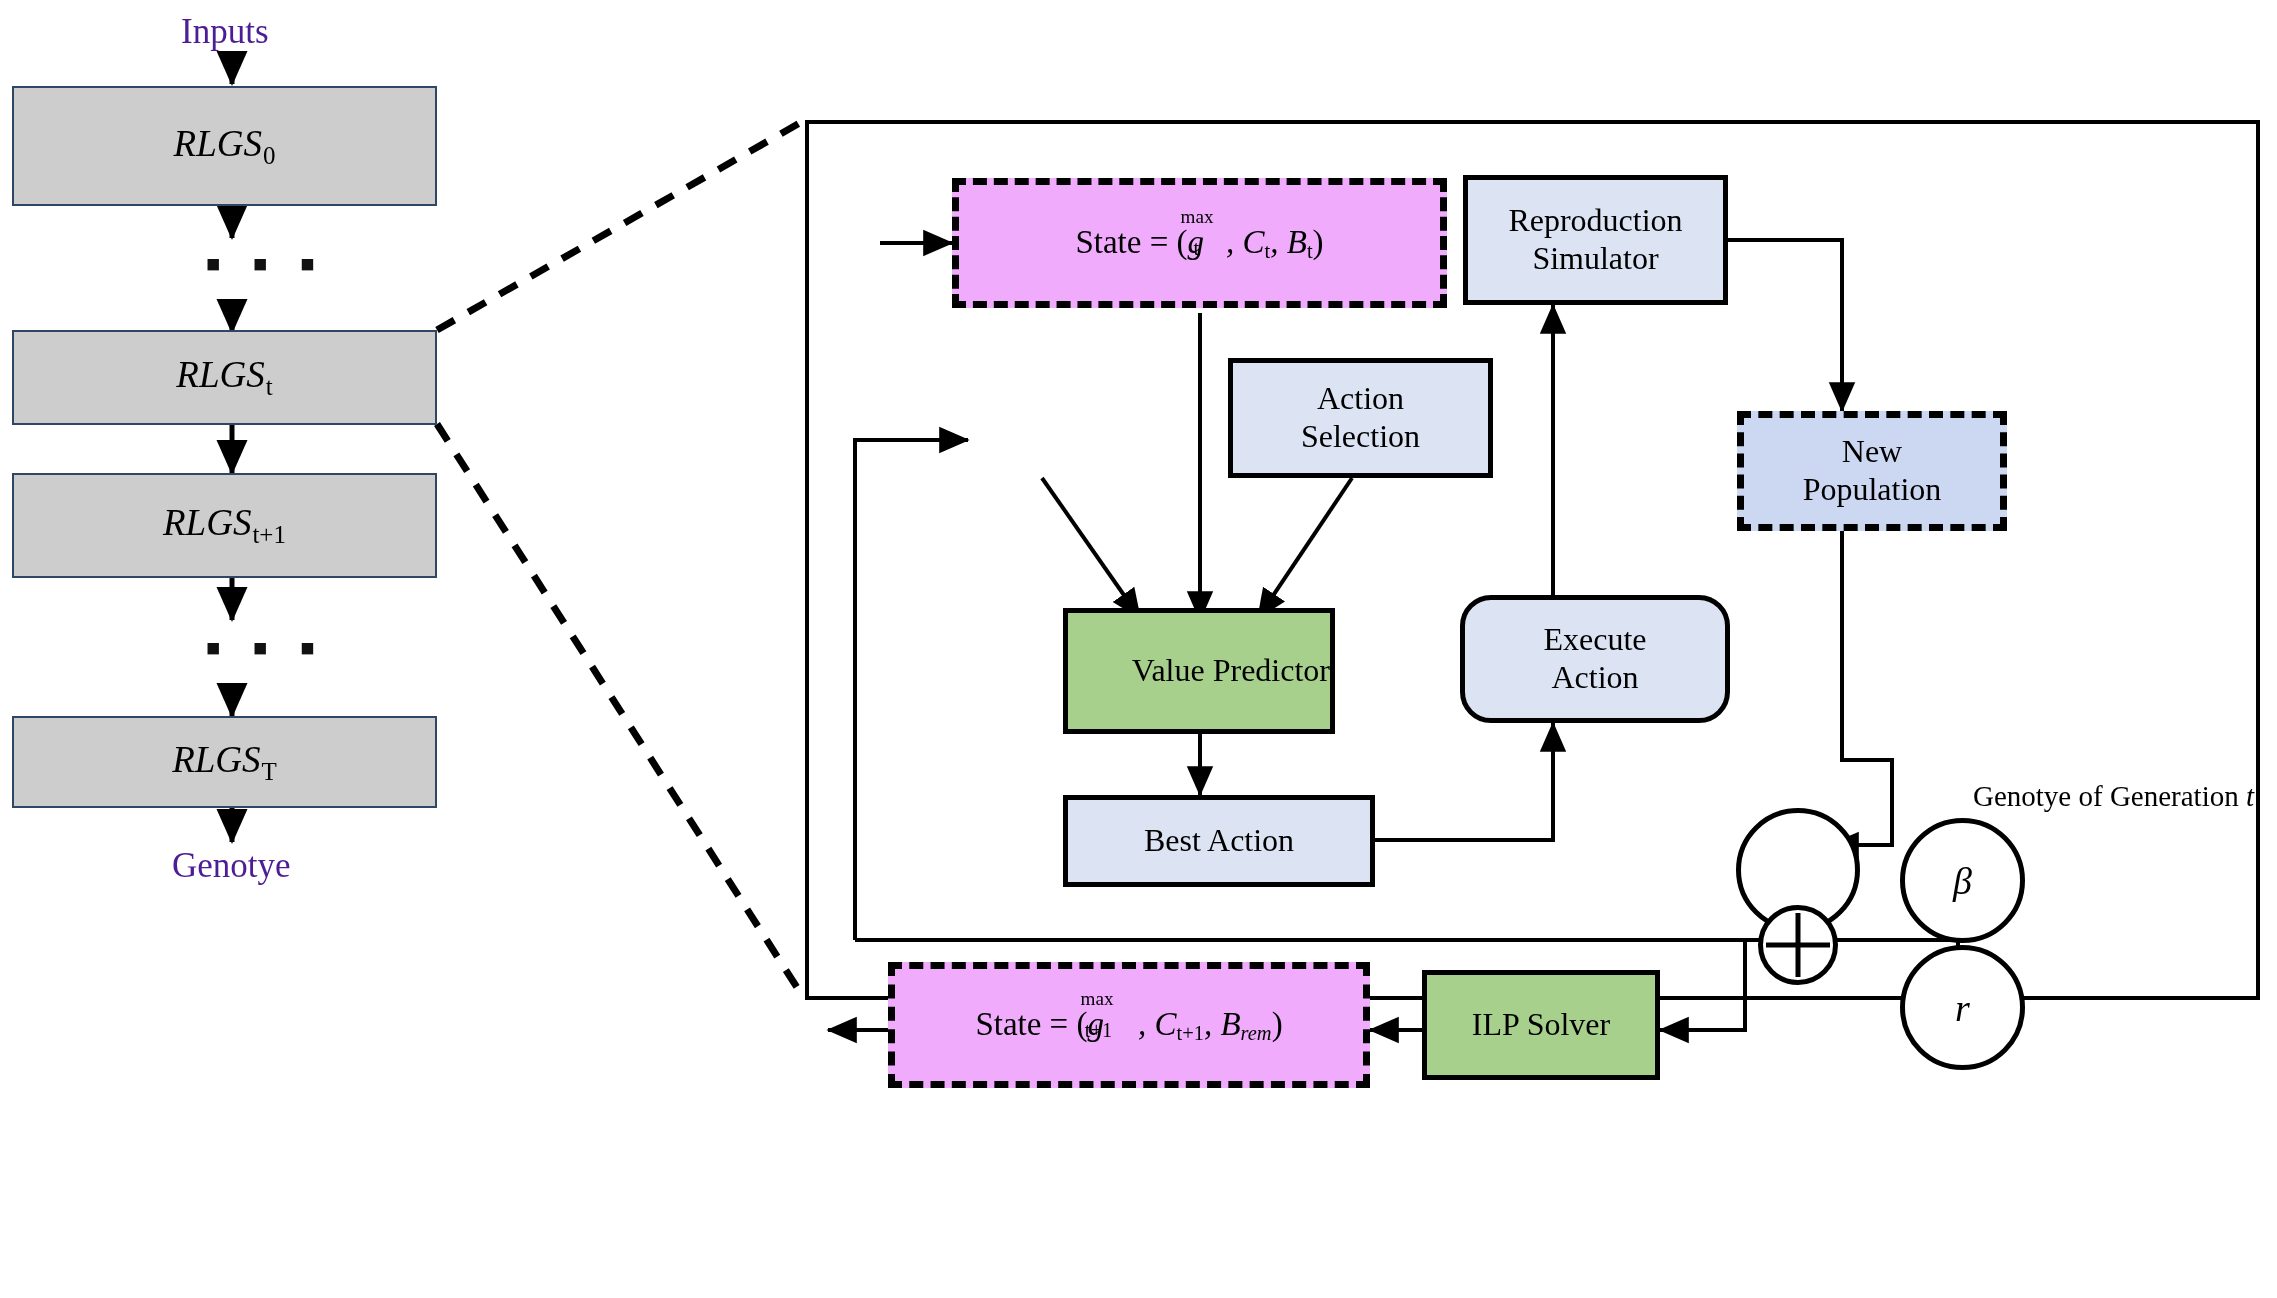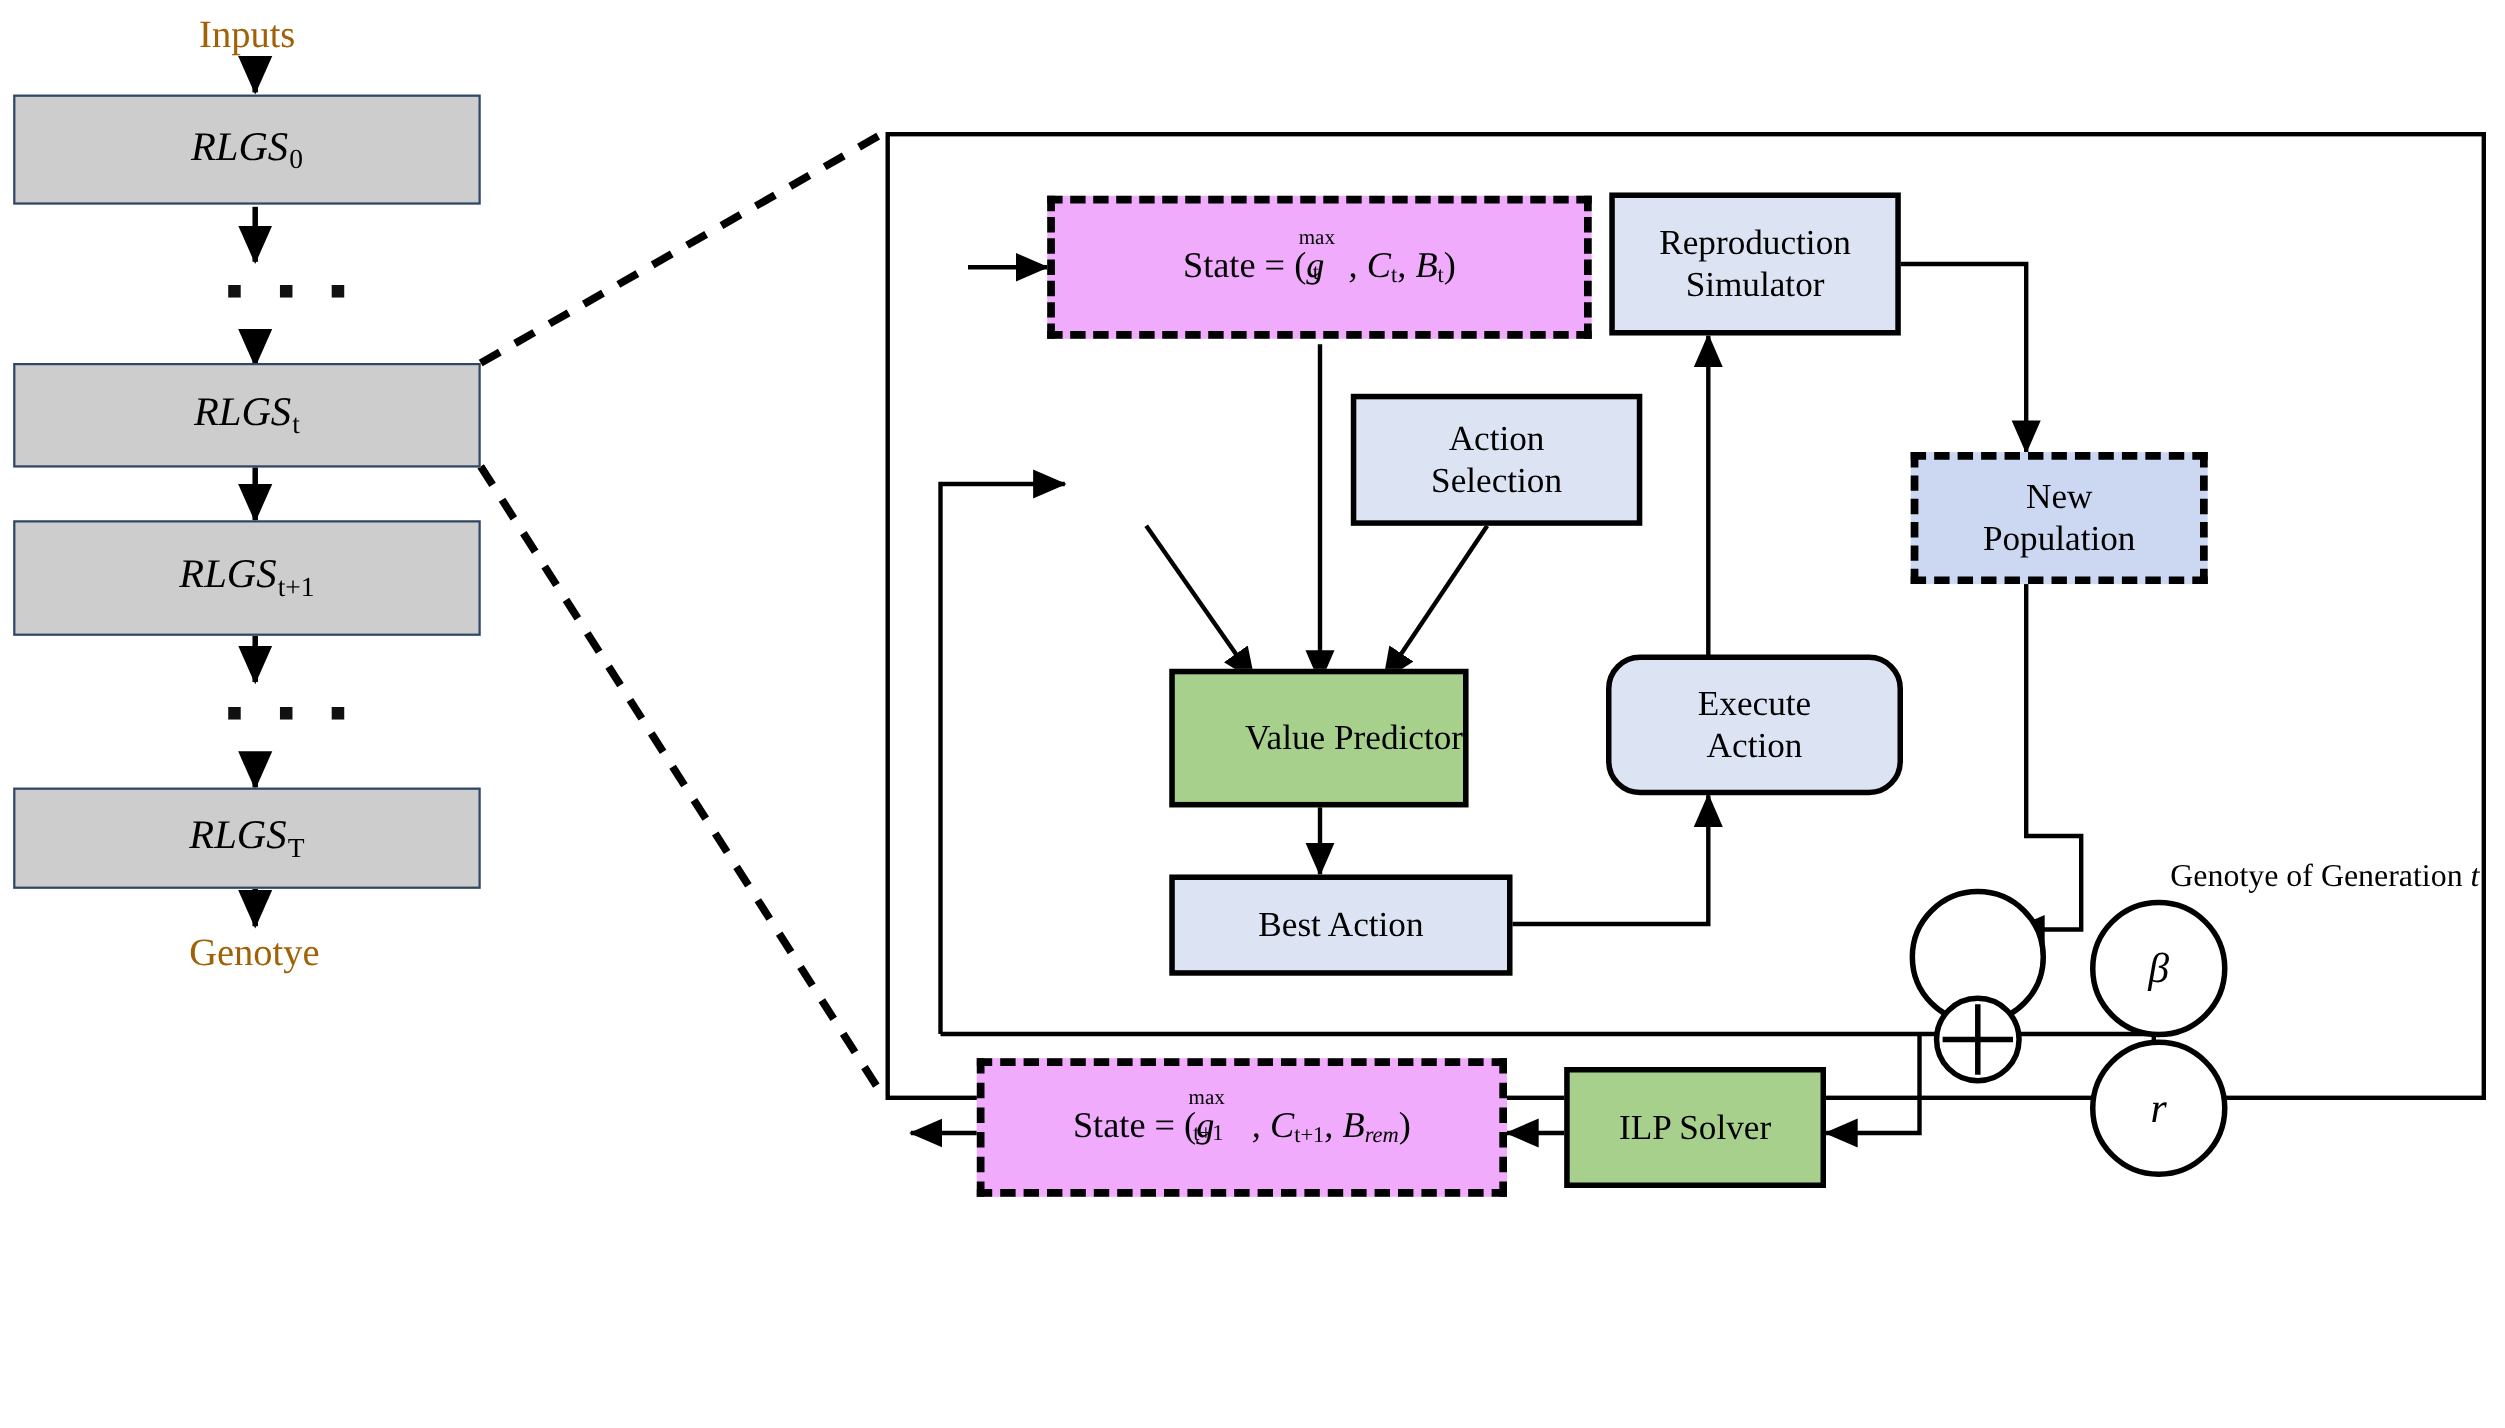--- a/index.html
+++ b/index.html
@@ -10,21 +10,21 @@
   svg.layer{position:absolute;left:0;top:0;width:2277px;height:1298px;pointer-events:none;}
 
   
   .node{position:absolute;display:flex;align-items:center;justify-content:center;
         text-align:center;box-sizing:border-box;line-height:1.18;}
 
   
   .stage{background:#cdcdcd;border:2px solid #2f4764;font-size:37px;font-style:italic;}
   .stage .sub{font-style:normal;font-size:25px;vertical-align:sub;margin-left:1px;}
 
-  .plainlabel{position:absolute;font-size:35px;color:#a16207;white-space:nowrap;}
+  .plainlabel{position:absolute;font-size:35px;color:#4c1d95;white-space:nowrap;}
   .dots{position:absolute;font-size:46px;letter-spacing:9px;font-weight:700;color:#111;
         font-family:"Liberation Sans","DejaVu Sans",sans-serif;}
 
   
   .solid-blue{background:#dce3f3;border:5px solid #000;font-size:32px;justify-content:center;}
   .solid-green{background:#a8d08d;border:5px solid #000;font-size:32px;}
   .dashed-blue{background:#f0abfc;border:7px dashed #000;font-size:33px;}
   .dashed-blue2{background:#ccd7f1;border:7px dashed #000;font-size:32px;}
 
   .panel-frame{position:absolute;border:4px solid #000;box-sizing:border-box;background:transparent;}
@@ -109,21 +109,21 @@
       <line x1="888" y1="1030" x2="828" y2="1030" marker-end="url(#ah)"></line>
     </g>
 
     <g fill="none" stroke="#000" stroke-width="5">
       <path d="M 1762 870 C 1776 836, 1786 896, 1800 862 C 1810 840, 1818 846, 1824 852"></path>
     </g>
   </svg>
 
   <div class="plainlabel" style="left:181px;top:12px;">Inputs</div>
 
-  <div class="node stage" style="left:12px;top:86px;width:425px;height:100px;">
+  <div class="node stage" style="left:12px;top:86px;width:425px;height:120px;">
     <span><span class="it">RLGS</span><span class="sub">0</span></span>
   </div>
 
   <div class="dots" style="left:205px;top:236px;">▪ ▪ ▪</div>
 
   <div class="node stage" style="left:12px;top:330px;width:425px;height:95px;">
     <span><span class="it">RLGS</span><span class="sub">t</span></span>
   </div>
 
   <div class="node stage" style="left:12px;top:473px;width:425px;height:105px;">

